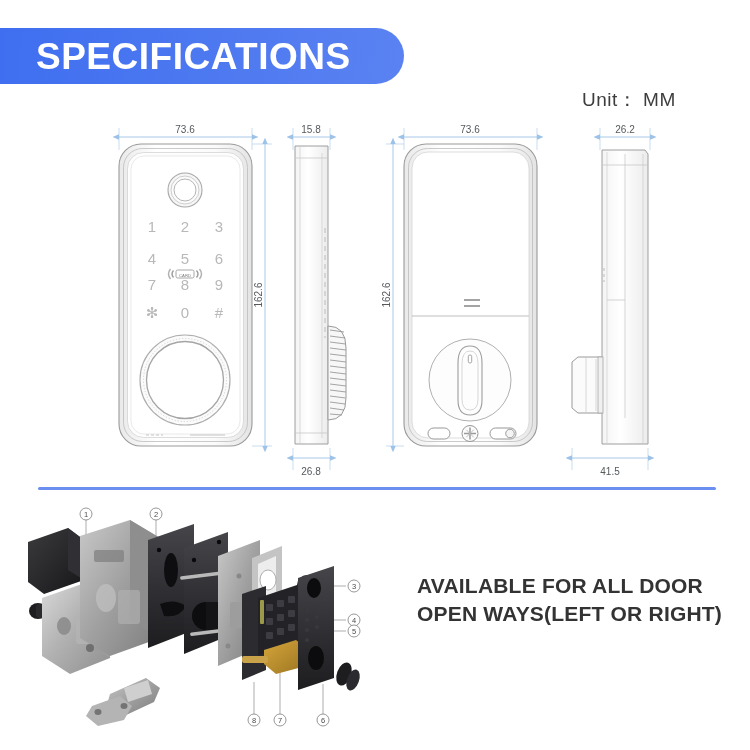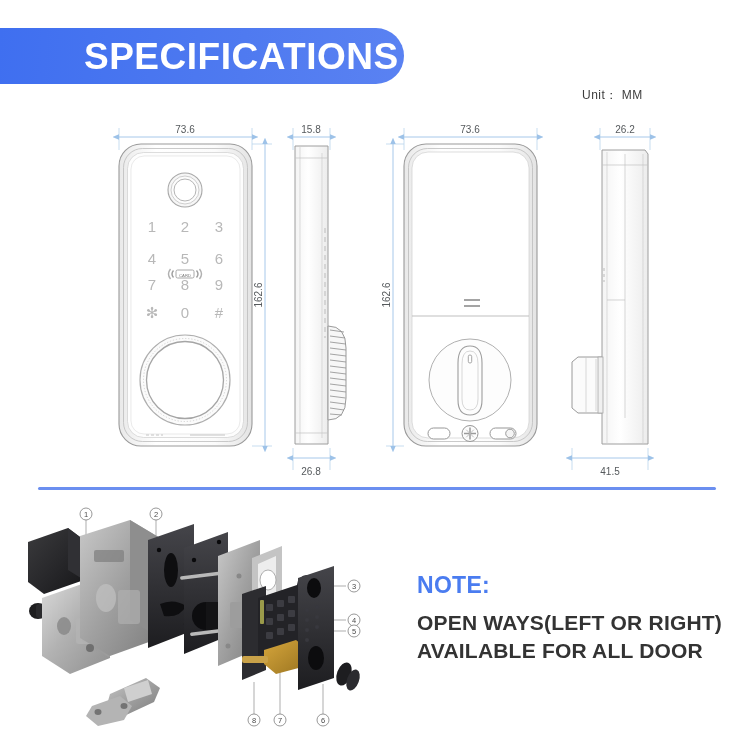--- a/index.html
+++ b/index.html
@@ -28,28 +28,27 @@
     align-items: center;
     padding-left: 36px;
   }
   .banner-title {
     color: #ffffff;
     font-size: 37px;
     font-weight: bold;
     letter-spacing: 0.5px;
     line-height: 1;
     white-space: nowrap;
-    margin-left: 48px;
   }
 
   
   .unit-label {
     position: absolute;
     left: 582px; top: 87px;
-    font-size: 12px;
+    font-size: 19px;
     color: #3d3d3d;
     letter-spacing: 0.5px;
     white-space: nowrap;
   }
 
   
   .drawings {
     position: absolute;
     left: 0; top: 108px;
     width: 750px; height: 380px;
@@ -487,18 +486,17 @@
         </g>
         <g>
           <circle cx="240" cy="222" r="6" fill="#ffffff" stroke="#7d7d7d" stroke-width="0.8"></circle>
           <text x="240" y="224.8">8</text>
         </g>
       </g>
     </svg>
   </div>
 
   <div class="note">
-    <div class="note-heading">NOTE:</div>
+    <div class="note-line">AVAILABLE FOR ALL DOOR</div>
     <div class="note-line">OPEN WAYS(LEFT OR RIGHT)</div>
-    <div class="note-line">AVAILABLE FOR ALL DOOR</div>
   </div>
 
 </div>
 
 </body></html>

